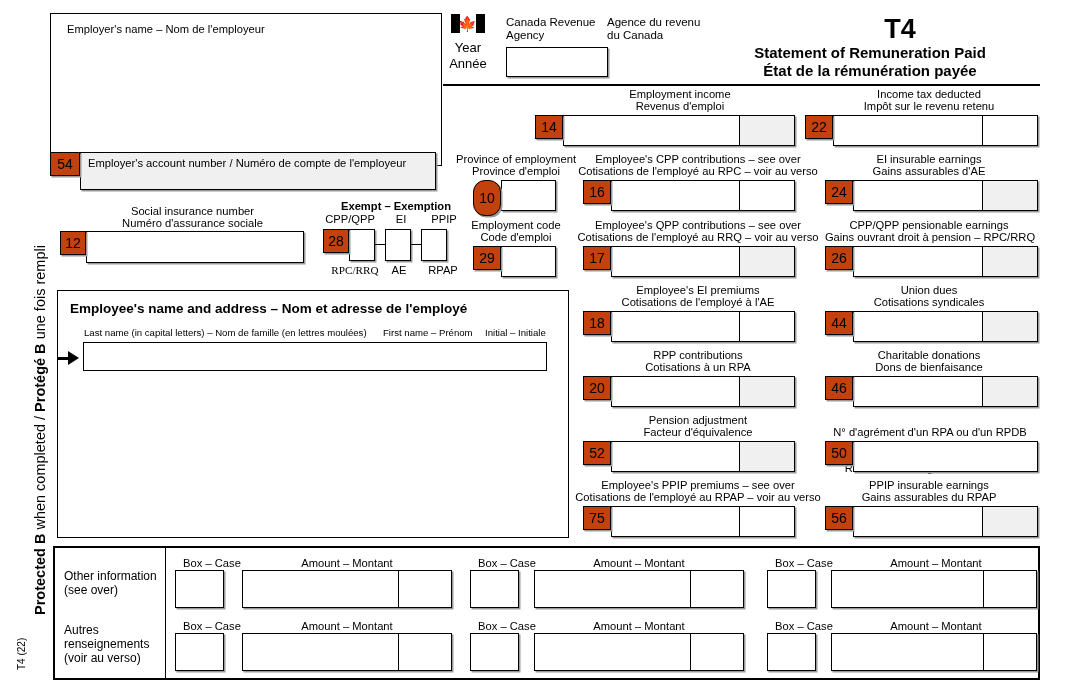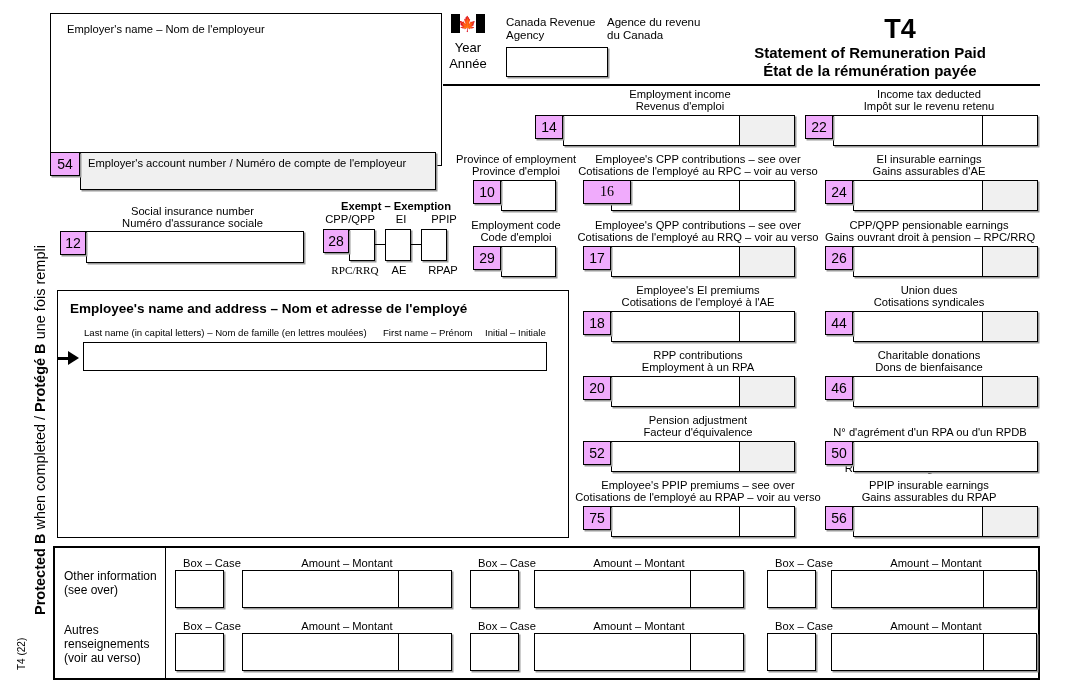--- a/index.html
+++ b/index.html
@@ -29,21 +29,21 @@
 
   
   .fbox{
     border:1.3px solid #000;
     background:#fff;
     box-shadow:1.5px 1.5px 0 0 #9a9a9a;
   }
   
   .boxnum{
     border:1.3px solid #000;
-    background:#f0abfc;
+    background:#c2410c;
     font-size:14px;
     line-height:1;
     display:flex;
     align-items:center;
     justify-content:center;
     box-shadow:1.5px 1.5px 0 0 #9a9a9a;
     z-index:3;
   }
   
   .cents{
@@ -202,35 +202,35 @@
   <div class="abs lbl" style="left:566px; top:88px; width:228px;">Employment income</div>
   <div class="abs lbl" style="left:566px; top:100px; width:228px;">Revenus d'emploi</div>
   <div class="abs boxnum" style="left:535px; top:115px; width:28px; height:24px;">14</div>
   <div class="abs fbox" style="left:563px; top:115px; width:232px; height:31px;">
     <div class="abs lbl lbl-l" style="left:6px; top:8px;"></div>
     <div class="cents sh" style="width:54px;"></div>
   </div>
 
   <div class="abs lbl" style="left:455px; top:153px; width:122px;">Province of employment</div>
   <div class="abs lbl" style="left:455px; top:165px; width:122px;">Province d'emploi</div>
-  <div class="abs boxnum" style="left:473px; top:180px; width:28px; height:24px;">10</div>
+  <div class="abs boxnum" style="left:473px; top:180px; width:28px; height:36px;border-radius:12px;">10</div>
   <div class="abs fbox" style="left:501px; top:180px; width:55px; height:31px;">
     <div class="abs lbl" style="left:2px; right:2px; top:8px;"></div>
   </div>
 
   <div class="abs lbl" style="left:455px; top:219px; width:122px;">Employment code</div>
   <div class="abs lbl" style="left:455px; top:231px; width:122px;">Code d'emploi</div>
   <div class="abs boxnum" style="left:473px; top:246px; width:28px; height:24px;">29</div>
   <div class="abs fbox" style="left:501px; top:246px; width:55px; height:31px;">
     <div class="abs lbl" style="left:2px; right:2px; top:8px;"></div>
   </div>
 
   <div class="abs lbl" style="left:578px; top:153px; width:240px;">Employee's CPP contributions – see over</div>
   <div class="abs lbl" style="left:570px; top:165px; width:256px;">Cotisations de l'employé au RPC – voir au verso</div>
-  <div class="abs boxnum" style="left:583px; top:180px; width:48px; height:24px;font-family:Liberation Serif, serif;">16</div>
+  <div class="abs boxnum" style="left:583px; top:180px; width:28px; height:24px;">16</div>
   <div class="abs fbox" style="left:611px; top:180px; width:184px; height:31px;">
     <div class="abs lbl lbl-l" style="left:6px; top:8px;"></div>
     <div class="cents" style="width:54px;"></div>
   </div>
 
   <div class="abs lbl" style="left:578px; top:219px; width:240px;">Employee's QPP contributions – see over</div>
   <div class="abs lbl" style="left:568px; top:231px; width:260px;">Cotisations de l'employé au RRQ – voir au verso</div>
   <div class="abs boxnum" style="left:583px; top:246px; width:28px; height:24px;">17</div>
   <div class="abs fbox" style="left:611px; top:246px; width:184px; height:31px;">
     <div class="abs lbl lbl-l" style="left:6px; top:8px;"></div>
@@ -239,21 +239,21 @@
 
   <div class="abs lbl" style="left:578px; top:284px; width:240px;">Employee's EI premiums</div>
   <div class="abs lbl" style="left:578px; top:296px; width:240px;">Cotisations de l'employé à l'AE</div>
   <div class="abs boxnum" style="left:583px; top:311px; width:28px; height:24px;">18</div>
   <div class="abs fbox" style="left:611px; top:311px; width:184px; height:31px;">
     <div class="abs lbl lbl-l" style="left:6px; top:8px;"></div>
     <div class="cents" style="width:54px;"></div>
   </div>
 
   <div class="abs lbl" style="left:578px; top:349px; width:240px;">RPP contributions</div>
-  <div class="abs lbl" style="left:578px; top:361px; width:240px;">Employment à un RPA</div>
+  <div class="abs lbl" style="left:578px; top:361px; width:240px;">Cotisations à un RPA</div>
   <div class="abs boxnum" style="left:583px; top:376px; width:28px; height:24px;">20</div>
   <div class="abs fbox" style="left:611px; top:376px; width:184px; height:31px;">
     <div class="abs lbl lbl-l" style="left:6px; top:8px;"></div>
     <div class="cents sh" style="width:54px;"></div>
   </div>
 
   <div class="abs lbl" style="left:578px; top:414px; width:240px;">Pension adjustment</div>
   <div class="abs lbl" style="left:578px; top:426px; width:240px;">Facteur d'équivalence</div>
   <div class="abs boxnum" style="left:583px; top:441px; width:28px; height:24px;">52</div>
   <div class="abs fbox" style="left:611px; top:441px; width:184px; height:31px;">

